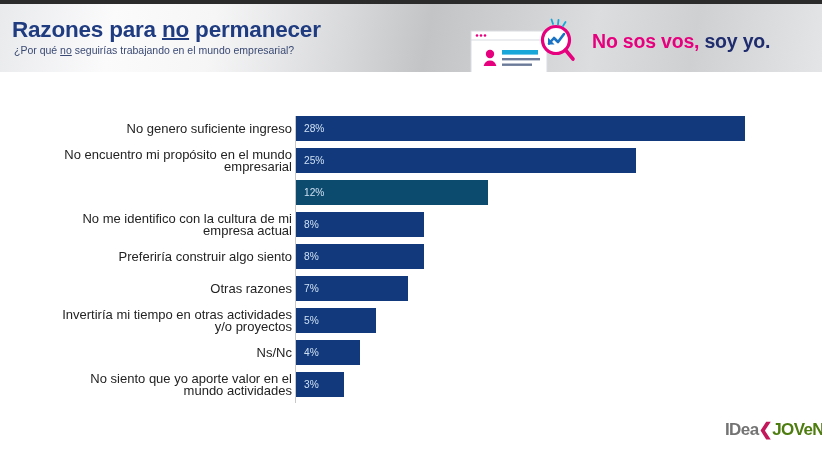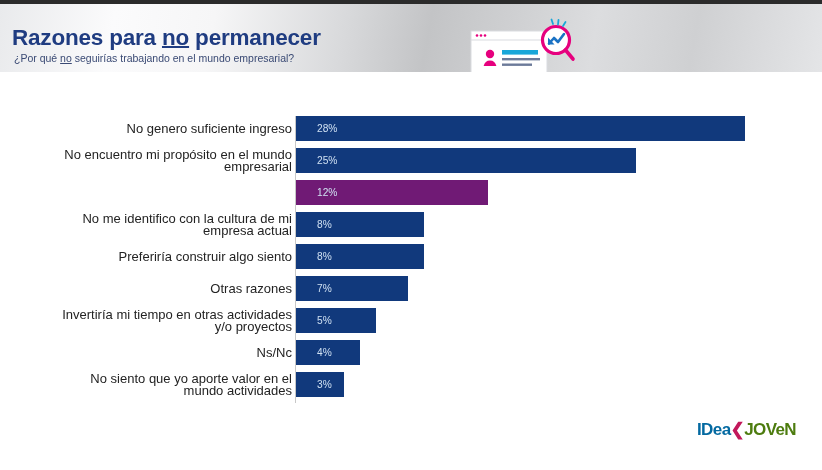--- a/index.html
+++ b/index.html
@@ -47,21 +47,21 @@
         #cfd0d2 62%,
         #dcdddf 72%,
         #cfd0d2 84%,
         #e4e5e7 100%);
     overflow: hidden;
   }
 
   .header-title-wrap {
     position: absolute;
     left: 12px;
-    top: 22px;
+    top: 14px;
   }
   .header-title {
     margin: 0;
     font-size: 22.5px;
     font-weight: bold;
     color: #1f3c81;
     letter-spacing: -0.2px;
     line-height: 1.05;
     white-space: nowrap;
   }
@@ -140,36 +140,36 @@
     left: 296px;
     top: 0;
     height: 25px;
     background: #11397c;
     display: flex;
     align-items: center;
   }
   .bar-value {
     font-size: 10.2px;
     color: #cfe0f2;
-    margin-left: 21px;
+    margin-left: 8px;
     white-space: nowrap;
   }
 
   
   .logo {
     position: absolute;
     left: 697px;
     top: 421px;
     font-size: 17px;
     font-weight: bold;
     letter-spacing: -0.6px;
     white-space: nowrap;
     line-height: 1;
   }
-  .logo .idea { color: #0369a1; }
+  .logo .idea { color: #737373; margin-left: 28px; }
   .logo .chev { color: #c2185b; font-size: 17px; }
   .logo .joven { color: #4d7c0f; }
 </style>
 </head>
 <body>
 
 <div class="slide">
 
   <div class="top-rule"></div>
 
@@ -199,39 +199,40 @@
         <circle cx="88" cy="22" r="13.5" fill="#ffffff" stroke="#e6007e" stroke-width="3.2"></circle>
         <line x1="97.5" y1="32" x2="105" y2="41" stroke="#e6007e" stroke-width="3.6" stroke-linecap="round"></line>
         <polyline points="81,25.5 86,20 90,24 96,16" fill="none" stroke="#1a72c4" stroke-width="2.6" stroke-linecap="round" stroke-linejoin="round"></polyline>
         <polygon points="80,19.5 80,26.5 86.5,26.5" fill="#1a72c4"></polygon>
         <line x1="85" y1="6" x2="83.5" y2="1.5" stroke="#19a7d9" stroke-width="1.8" stroke-linecap="round"></line>
         <line x1="90" y1="6.5" x2="90.5" y2="1.8" stroke="#19a7d9" stroke-width="1.8" stroke-linecap="round"></line>
         <line x1="95" y1="8" x2="97.5" y2="4" stroke="#19a7d9" stroke-width="1.8" stroke-linecap="round"></line>
       </svg>
     </div>
 
+    <div class="slogan"><span class="pink">No sos vos,</span><span class="navy"> soy yo.</span></div>
   </div>
 
   <div class="chart">
     <div class="chart-axis"></div>
     <div id="rows">
         <div class="row" style="top: 12px;">
           <div class="row-label">No genero suficiente ingreso</div>
           <div class="bar" style="width: 449px; height: 25px; background: rgb(17, 57, 124);">
             <span class="bar-value" style="color: rgb(207, 224, 242);">28%</span>
           </div>
         </div>
         <div class="row" style="top: 44px;">
           <div class="row-label">No encuentro mi propósito en el mundo empresarial</div>
           <div class="bar" style="width: 340px; height: 25px; background: rgb(17, 57, 124);">
             <span class="bar-value" style="color: rgb(207, 224, 242);">25%</span>
           </div>
         </div>
         <div class="row" style="top: 76px;">
-          <div class="bar" style="width: 192px; height: 25px; background: #701a75;">
+          <div class="bar" style="width: 192px; height: 25px; background: #0c4a6e;">
             <span class="bar-value" style="color: rgb(207, 224, 242);">12%</span>
           </div>
         </div>
         <div class="row" style="top: 108px;">
           <div class="row-label">No me identifico con la cultura de mi empresa actual</div>
           <div class="bar" style="width: 128px; height: 25px; background: rgb(17, 57, 124);">
             <span class="bar-value" style="color: rgb(207, 224, 242);">8%</span>
           </div>
         </div>
         <div class="row" style="top: 140px;">

